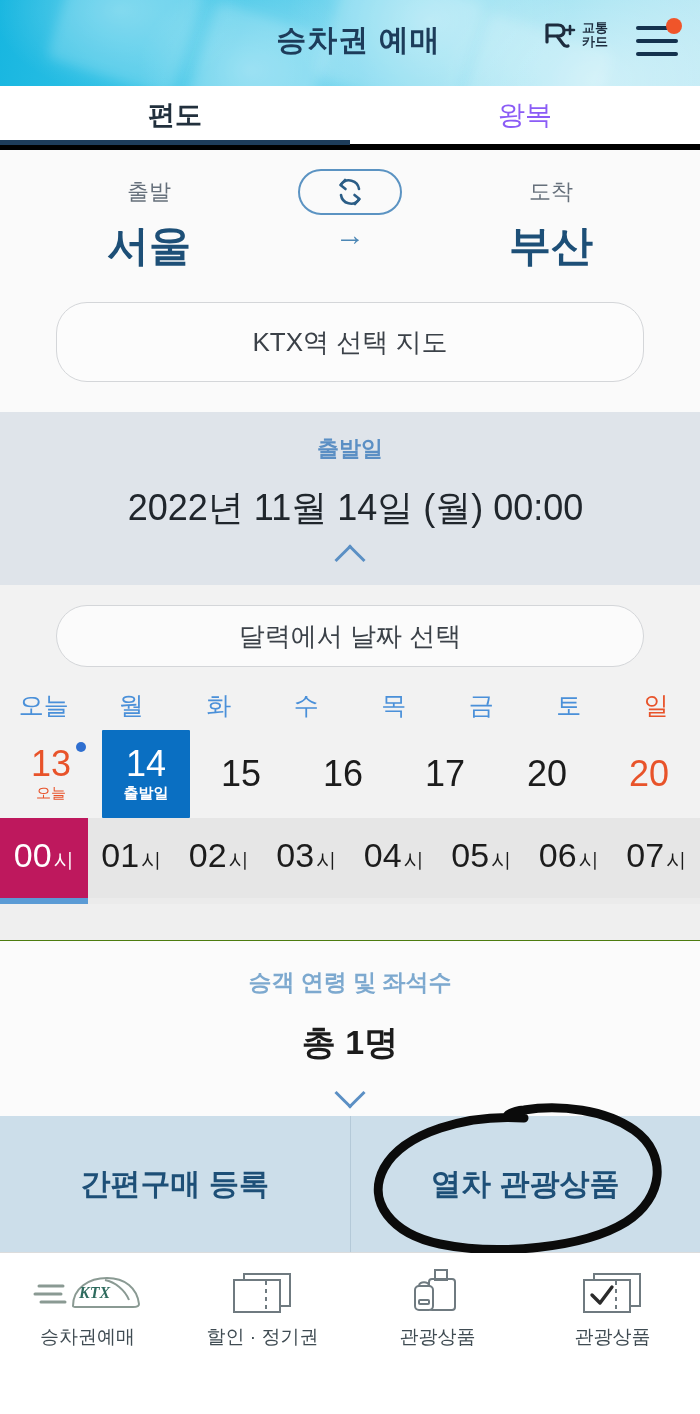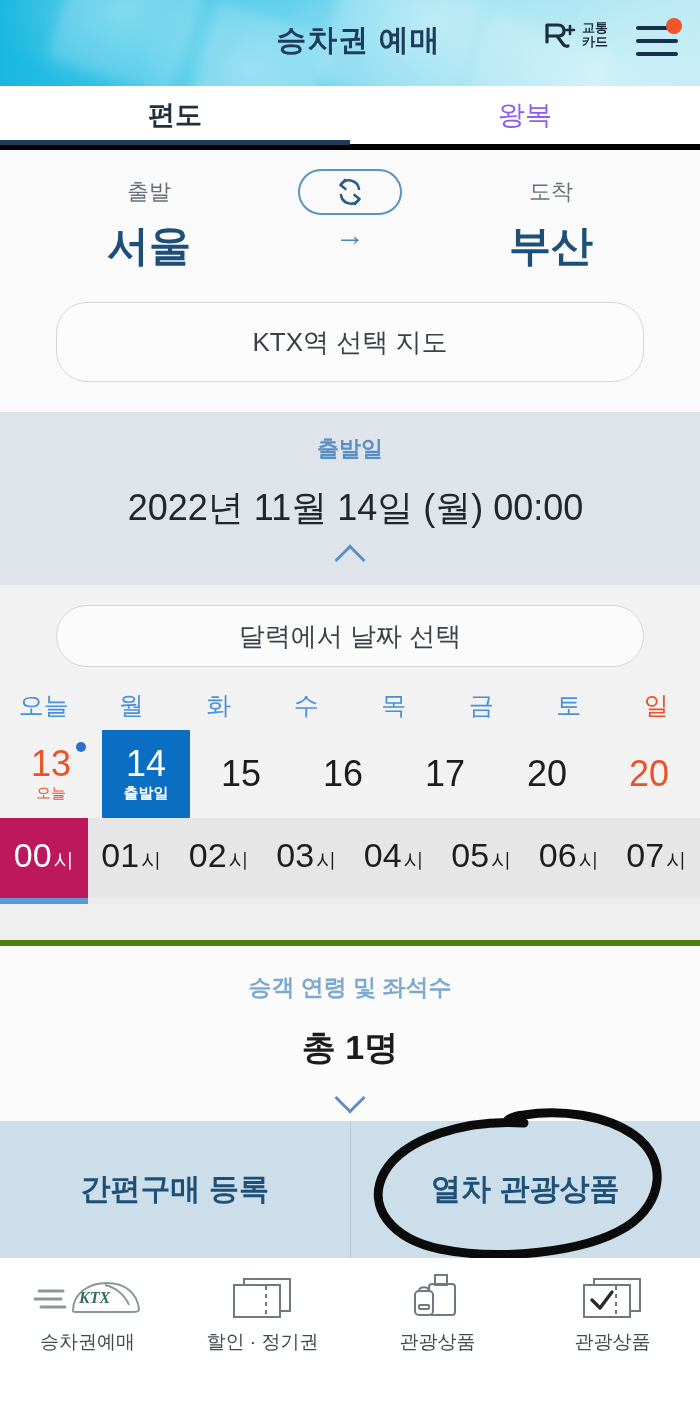--- a/index.html
+++ b/index.html
@@ -138,21 +138,21 @@
   }
   .hour-cell.selected { background: #be185d; }
   .hour-num { font-size: 34px; color: #1c1c1c; }
   .hour-unit { font-size: 20px; color: #1c1c1c; margin-left: 2px; }
   .hour-cell.selected .hour-num, .hour-cell.selected .hour-unit { color: #ffffff; }
   .hour-scrollbar { height: 6px; background: #ebebeb; position: relative; }
   .hour-scrollbar .thumb { position: absolute; left: 0; top: 0; height: 6px; width: 88px; background: #5b9bd5; }
 
   
   .pass-gap { height: 36px; background: #efefef; }
-  .pass-panel { background: #fbfbfb; padding: 26px 0 10px; border-top: 6px solid #4d7c0f; }
+  .pass-panel { background: #fbfbfb; padding: 26px 0 10px; border-top: 1px solid #4d7c0f; }
   .pass-label { text-align: center; font-size: 23px; color: #7da9cf; font-weight: 700; }
   .pass-value { text-align: center; font-size: 34px; color: #1c1c1c; margin-top: 22px; font-weight: 700; }
   .chev-down-wrap { text-align: center; margin-top: 16px; height: 24px; }
 
   
   .actions { display: flex; height: 136px; background: #ccdeea; position: relative; }
   .action-btn {
     flex: 1; display: flex; align-items: center; justify-content: center;
     font-size: 30px; color: #1d4f77; font-weight: 700; cursor: pointer;
   }

